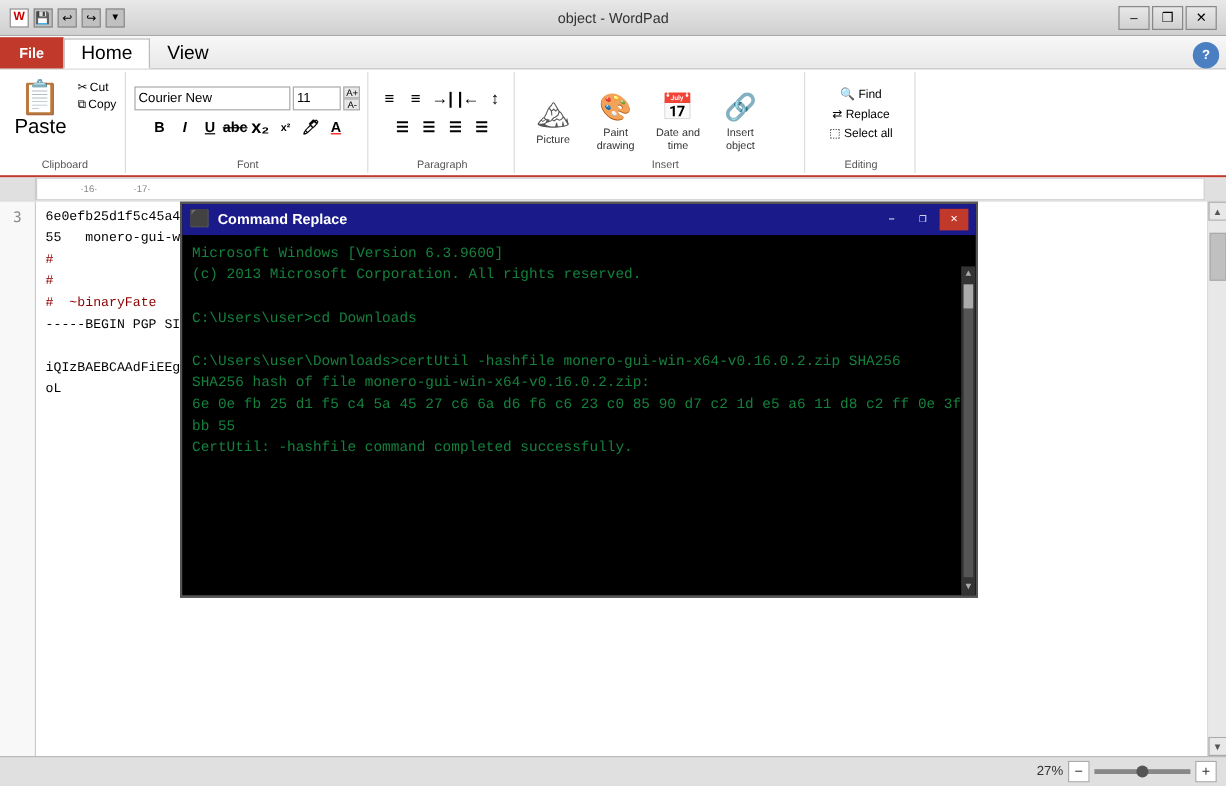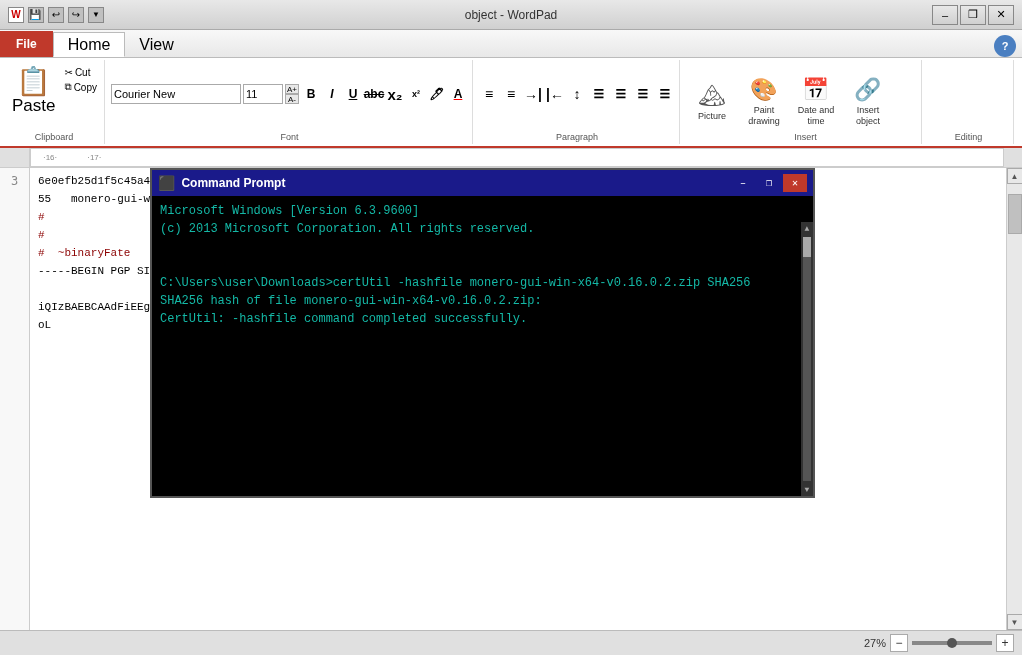--- a/index.html
+++ b/index.html
@@ -82,20 +82,21 @@
     .ribbon-group-label {
       font-size: 9px;
       color: #555;
       position: absolute;
       bottom: 2px;
       text-align: center;
       width: 100%;
     }
     .ribbon-group-content {
       display: flex;
+      flex-direction: column;
       align-items: center;
       justify-content: center;
       flex: 1;
       gap: 2px;
       padding-bottom: 12px;
     }
     .ribbon-group-content.row { flex-direction: row; align-items: center; }
 
     
     .clipboard-group { min-width: 80px; }
@@ -146,21 +147,21 @@
     .ruler-area {
       height: 20px;
       background: #f0f0f0;
       border-bottom: 1px solid #ccc;
       display: flex;
       align-items: center;
       position: relative;
     }
     .ruler-side { width: 30px; background: #e0e0e0; height: 100%; border-right: 1px solid #ccc; }
     .ruler-main { flex: 1; background: white; height: 100%; border: 1px solid #ccc; position: relative; overflow: hidden; }
-    .ruler-marks { font-size: 8px; color: #888; position: absolute; top: 0; left: 0; right: 0; bottom: 0; display: flex; align-items: center; padding-left: 2px; }
+    .ruler-marks { font-size: 8px; color: #888; position: absolute; top: 0; left: 0; right: 0; bottom: 0; display: flex; align-items: center; padding-left: 26px; }
     .ruler-scroll { width: 18px; background: #e0e0e0; height: 100%; }
 
     
     .main-area {
       display: flex;
       height: calc(655px - 30px - 28px - 90px - 20px - 25px);
       position: relative;
     }
     .line-numbers {
       width: 30px;
@@ -235,21 +236,21 @@
     .cmd-icon { font-size: 14px; color: white; }
     .cmd-title-text { color: white; font-size: 12px; font-weight: bold; font-family: 'Segoe UI', sans-serif; }
     .cmd-win-controls { display: flex; gap: 2px; }
     .cmd-btn { width: 24px; height: 18px; display: flex; align-items: center; justify-content: center; font-size: 10px; cursor: pointer; color: white; }
     .cmd-btn.close-btn { background: #c0392b; }
     .cmd-content {
       flex: 1;
       padding: 6px 8px;
       font-family: 'Courier New', monospace;
       font-size: 12px;
-      color: #14b8a6;
+      color: #15803d;
       line-height: 1.5;
       overflow: hidden;
       background: #000;
     }
     .cmd-line { white-space: pre-wrap; word-break: break-all; }
     .cmd-scrollbar {
       width: 12px;
       background: #333;
       position: absolute;
       right: 0;
@@ -385,20 +386,25 @@
       <div class="insert-label">Date and<br>time</div>
     </div>
     <div class="insert-btn">
       <div class="insert-icon">🔗</div>
       <div class="insert-label">Insert<br>object</div>
     </div>
     <div class="ribbon-group-label">Insert</div>
   </div>
 
   <div class="ribbon-group" style="min-width:90px;">
+    <div class="ribbon-group-content" style="padding-bottom:14px;">
+      <div class="small-btn">🔍 Find</div>
+      <div class="small-btn">⇄ Replace</div>
+      <div class="small-btn">⬚ Select all</div>
+    </div>
     <div class="ribbon-group-label">Editing</div>
   </div>
 
 </div>
 
 <div class="ruler-area">
   <div class="ruler-side"></div>
   <div class="ruler-main">
     <div class="ruler-marks">
       <span style="margin-left:10px;">·16·</span>
@@ -424,36 +430,38 @@
       <div class="doc-line">-----BEGIN PGP SIGNATURE-----</div>
       <div class="doc-line"></div>
       <div class="doc-line">iQIzBAEBCAAdFiEEgaxZH+nEtlxYBq/D8K9NRioL35IFAl8JaBMACgkQ8K9NRi</div>
       <div class="doc-line">oL</div>
     </div>
 
     <div class="cmd-overlay">
       <div class="cmd-titlebar">
         <div class="cmd-title-left">
           <div class="cmd-icon">⬛</div>
-          <div class="cmd-title-text">Command Prompt</div>
+          <div class="cmd-title-text">Command Replace</div>
         </div>
         <div class="cmd-win-controls">
           <div class="cmd-btn">–</div>
           <div class="cmd-btn">❒</div>
           <div class="cmd-btn close-btn">✕</div>
         </div>
       </div>
       <div style="display:flex; flex:1; overflow:hidden; position:relative;">
         <div class="cmd-content">
           <div class="cmd-line">Microsoft Windows [Version 6.3.9600]</div>
           <div class="cmd-line">(c) 2013 Microsoft Corporation. All rights reserved.</div>
           <div class="cmd-line">&nbsp;</div>
+          <div class="cmd-line">C:\Users\user&gt;cd Downloads</div>
           <div class="cmd-line">&nbsp;</div>
           <div class="cmd-line">C:\Users\user\Downloads&gt;certUtil -hashfile monero-gui-win-x64-v0.16.0.2.zip SHA256</div>
           <div class="cmd-line">SHA256 hash of file monero-gui-win-x64-v0.16.0.2.zip:</div>
+          <div class="cmd-line">6e 0e fb 25 d1 f5 c4 5a 45 27 c6 6a d6 f6 c6 23 c0 85 90 d7 c2 1d e5 a6 11 d8 c2 ff 0e 3f bb 55</div>
           <div class="cmd-line">CertUtil: -hashfile command completed successfully.</div>
           <div class="cmd-line">&nbsp;</div>
         </div>
         <div class="cmd-scrollbar">
           <div class="cmd-scroll-up">▲</div>
           <div class="cmd-scroll-track">
             <div class="cmd-scroll-thumb"></div>
           </div>
           <div class="cmd-scroll-down">▼</div>
         </div>

